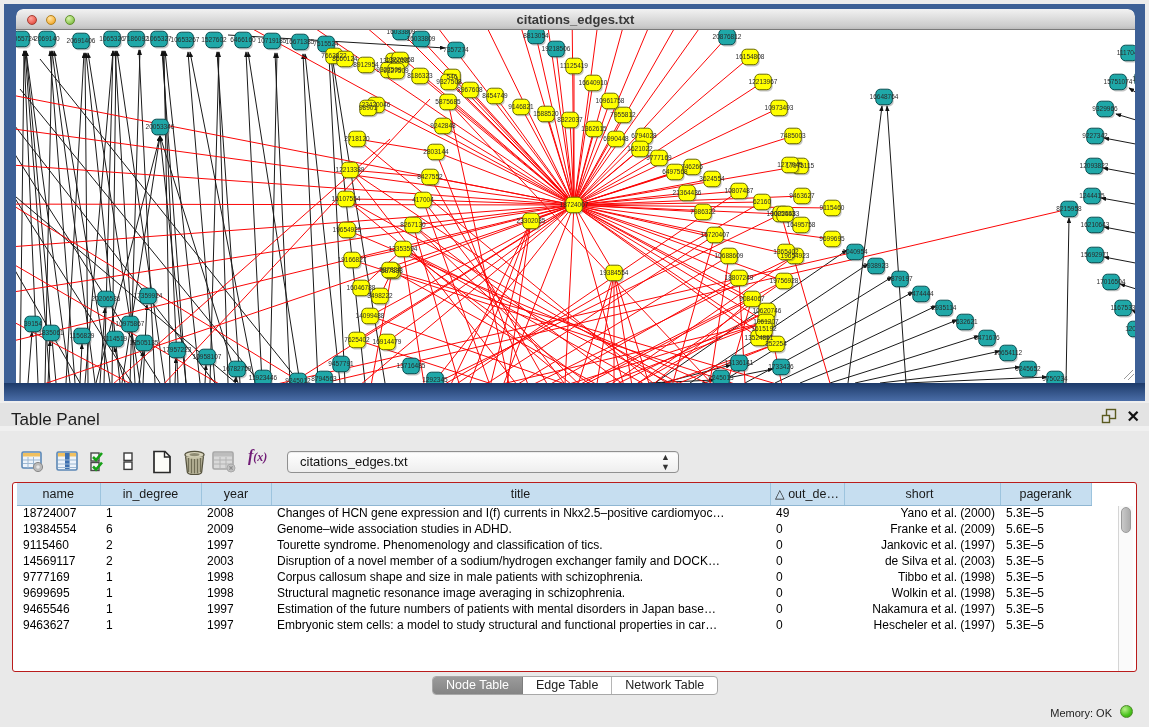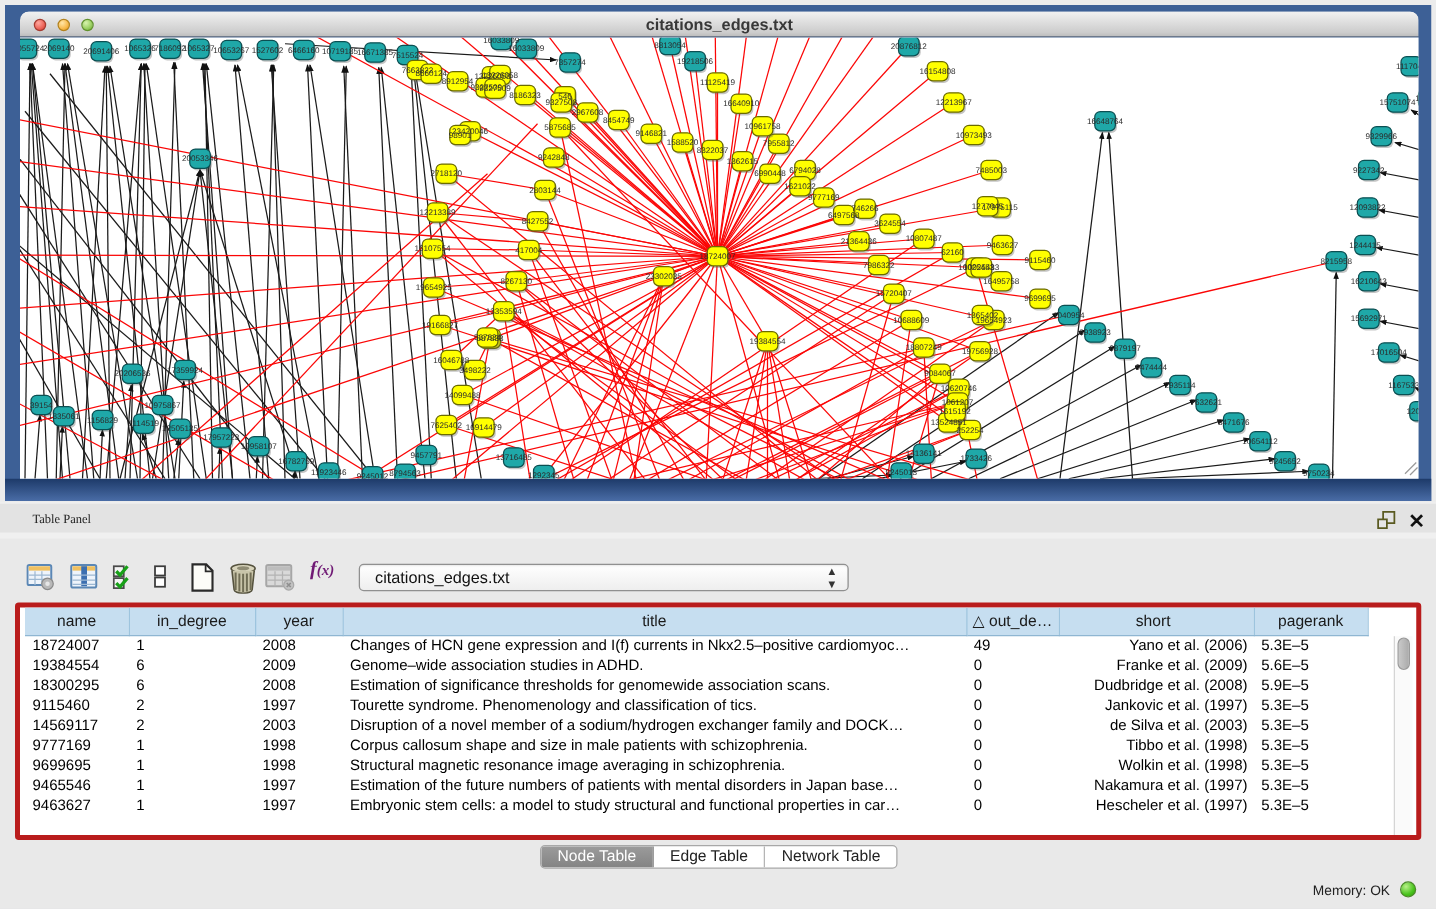--- a/index.html
+++ b/index.html
@@ -10,31 +10,31 @@
 #titlebar { position:relative; height:21px; background:linear-gradient(#f2f2f2,#cccccc 85%,#bdbdbd);
   border-bottom:1px solid #7a7a7a; border-radius:7px 7px 0 0; }
 #titlebar .title { text-align:center; font-size:13px; font-weight:bold; color:#383838; line-height:21px; }
 .tl { position:absolute; top:6px; width:10px; height:10px; border-radius:50%; }
 #tl-r { left:11px; background:radial-gradient(circle at 35% 30%, #ffa79e, #ee6a5f 55%, #cf352b); border:1px solid #a53c31;}
 #tl-y { left:30px; background:radial-gradient(circle at 35% 30%, #ffe6a8, #f9bd52 55%, #e1930f); border:1px solid #b3821d;}
 #tl-g { left:49px; background:radial-gradient(circle at 35% 30%, #d8f3ae, #9ed266 55%, #6aa62e); border:1px solid #61922c;}
 #canvas { position:relative; width:1119px; height:353px; background:#fff; overflow:hidden; }
 #tablepanel { position:absolute; left:0; top:401px; width:1149px; height:326px; background:#e9e9e9; }
 #tp-head { position:relative; height:30px; background:#e3e3e3; border-top:2px solid #efefef; border-bottom:5px solid #f0f0f0;}
-#tp-head .t { position:absolute; left:26px; top:7px; font-size:10px; color:#1d1d1d;font-family:Liberation Serif, serif; }
+#tp-head .t { position:absolute; left:11px; top:7px; font-size:17px; color:#1d1d1d; }
 #tp-float { position:absolute; right:32px; top:5px; width:16px; height:16px; }
 #tp-x { position:absolute; right:9px; top:4px; font-size:16px; font-weight:bold; color:#111; }
 #toolbar { position:absolute; left:0; top:40px; width:1149px; height:36px; }
 .ticon { position:absolute; top:9px; }
 #combo { position:absolute; left:287px; top:10px; width:392px; height:22px; background:linear-gradient(#ffffff,#eeeeee);
   border:1px solid #909090; border-radius:4px; font-size:13px; color:#111; line-height:20px; padding-left:12px;
   box-shadow:inset 0 1px 1px rgba(0,0,0,0.08); }
 #combo .arr { position:absolute; right:8px; top:0px; font-size:9px; color:#333; line-height:10px; }
 #tablebox { position:absolute; left:12px; top:81px; width:1125px; height:190px; background:#fff;
-  border:4px solid #b91c1c; border-radius:3px; overflow:hidden; }
+  border:1px solid #b91c1c; border-radius:3px; overflow:hidden; }
 table { margin-left:4px; border-collapse:collapse; table-layout:fixed; width:1074px; font-size:12px; color:#000; }
 th { background:#c6def0; border-right:1px solid #9dc4de; border-bottom:1px solid #8fb6d2; font-weight:normal;
   height:22px; font-size:12.5px; color:#1a1a1a; }
 td { height:16px; padding:0 0 0 6px; overflow:hidden; white-space:nowrap; }
 .c1 { width:83px; } .c2 { width:101px;margin-top:20px; } .c3 { width:70px; } .c4 { width:499px; }
 .c5 { width:74px; } .c6 { width:156px; text-align:right; padding-right:5px; } .c7 { width:91px; }
 #vscroll { position:absolute; right:3px; top:23px; width:15px; height:168px; background:#fafafa; border-left:1px solid #d5d5d5; }
 #vthumb { position:absolute; left:2px; top:1px; width:10px; height:26px; background:linear-gradient(90deg,#c9c9c9,#ababab); border-radius:5px; border:1px solid #9a9a9a; }
 #tabs { position:absolute; left:432px; top:275px; height:19px; display:flex; border:1px solid #a8a8a8; border-radius:4px; overflow:hidden; background:#fff; }
 #tabs div { font-size:12.5px; line-height:17px; padding:0 13px; color:#222; border-right:1px solid #b5b5b5; }
@@ -816,40 +816,31 @@
           <th class="c5">△ out_de…</th>
             <th class="c6" style="text-align:center">short</th>
             <th class="c7">pagerank</th>
           </tr>
       <tr>
             <td class="c1">18724007</td>
             <td class="c2">1</td>
             <td class="c3">2008</td>
             <td class="c4">Changes of HCN gene expression and I(f) currents in Nkx2.5–positive cardiomyoc…</td>
             <td class="c5">49</td>
-            <td class="c6">Yano et al. (2006)</td>
+            <td class="c6">Yano et al. (2000)</td>
             <td class="c7">5.3E–5</td>
           </tr>
 <tr>
             <td class="c1">19384554</td>
             <td class="c2">6</td>
             <td class="c3">2009</td>
             <td class="c4">Genome–wide association studies in ADHD.</td>
             <td class="c5">0</td>
             <td class="c6">Franke et al. (2009)</td>
             <td class="c7">5.6E–5</td>
-          </tr>
-<tr>
-            <td class="c1">18300295</td>
-            <td class="c2">6</td>
-            <td class="c3">2008</td>
-            <td class="c4">Estimation of significance thresholds for genomewide association scans.</td>
-            <td class="c5">0</td>
-            <td class="c6">Dudbridge et al. (2008)</td>
-            <td class="c7">5.9E–5</td>
           </tr>
 <tr>
             <td class="c1">9115460</td>
             <td class="c2">2</td>
             <td class="c3">1997</td>
             <td class="c4">Tourette syndrome. Phenomenology and classification of tics.</td>
             <td class="c5">0</td>
             <td class="c6">Jankovic et al. (1997)</td>
             <td class="c7">5.3E–5</td>
           </tr>

